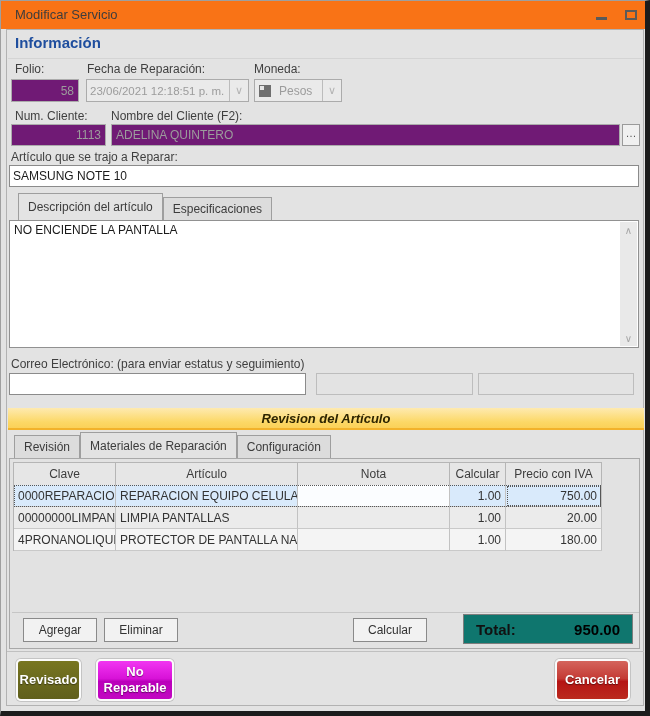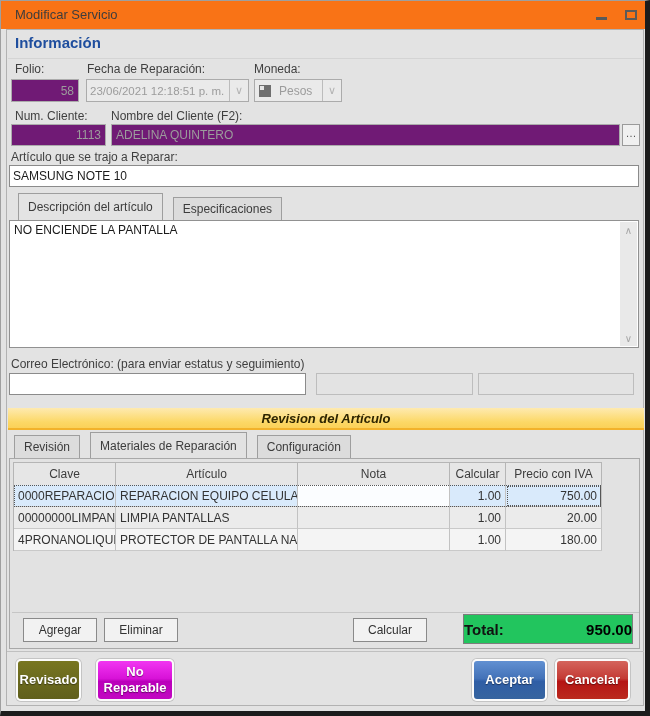--- a/index.html
+++ b/index.html
@@ -26,21 +26,21 @@
   .combo{position:absolute;background:#eaeaea;border:1px solid #ababab;display:flex;align-items:center;}
   .combo .ctext{flex:1;color:#9c9c9c;font-size:11.5px;padding-left:3px;white-space:nowrap;overflow:hidden;}
   .dd{width:19px;align-self:stretch;border-left:1px solid #bcbcbc;display:flex;align-items:center;justify-content:center;color:#b3b3b3;font-size:11px;}
   .cur-icon{width:12px;height:12px;background:#6f6f6f;margin-left:4px;margin-right:5px;position:relative;flex:none;}
   .cur-icon::after{content:"";position:absolute;left:1px;top:1px;width:4px;height:4px;background:#e6e6e6;}
   .winput{position:absolute;background:#fff;border:1px solid #8b8b8b;font-size:12px;color:#1a1a1a;padding:0 3px;}
   input.winput{outline:none;}
   .browse{position:absolute;background:#f0f0f0;border:1px solid #9a9a9a;font-size:11px;color:#555;display:flex;align-items:center;justify-content:center;padding-bottom:4px;}
   .tabs{position:absolute;display:flex;align-items:flex-end;}
   .tab{border:1px solid #9e9e9e;border-bottom:none;background:#dcdcdc;color:#3c3c3c;font-size:12px;
-       height:23px;display:flex;align-items:center;padding:0 9px;margin-right:10px;}
+       height:23px;display:flex;align-items:center;padding:0 9px;margin-right:0;}
   .tab.active{background:#e3e3e3;height:27px;position:relative;z-index:2;}
   .tab.active2{background:#e2e2e2;height:26px;position:relative;z-index:2;}
   .descbox{position:absolute;background:#ffffff;border:1px solid #919191;font-size:12px;color:#1a1a1a;padding:2px 4px;}
   .vscroll{position:absolute;right:1px;top:1px;bottom:1px;width:17px;background:#e9e9e9;display:flex;flex-direction:column;justify-content:space-between;align-items:center;}
   .varrow{height:16px;display:flex;align-items:center;justify-content:center;color:#a6a6a6;font-size:10px;width:100%;}
   .gbox{position:absolute;background:#e3e3e3;border:1px solid #bdbdbd;}
   .banner{position:absolute;display:flex;align-items:center;justify-content:center;
           background:linear-gradient(180deg,#feeab0 0%,#fcd866 70%,#fbd158 100%);
           border-bottom:2px solid #f2b22b;font-size:13px;font-weight:bold;color:#2e2500;font-style:italic;}
   .tabpage{position:absolute;border:1px solid #a8a8a8;background:#e2e2e2;}
@@ -51,21 +51,21 @@
   .cl{padding-left:4px;}
   .cr{justify-content:flex-end;padding-right:4px;}
   .r1{background:#d9eafb;}
   .r1n{background:#fbfdff;}
   .r2{background:#ebebeb;}
   .r3{background:#f4f4f4;}
   .rowfocus{position:absolute;border:1px dotted #565656;pointer-events:none;}
   .cellfocus{outline:1px dotted #565656;outline-offset:-2px;}
   .sbtn{position:absolute;background:#f2f2f2;border:1px solid #8a8a8a;font-size:12px;color:#333;
         display:flex;align-items:center;justify-content:center;cursor:default;}
-  .totalbox{position:absolute;background:#22c55e;border:1px solid #7d7d7d;display:flex;align-items:center;justify-content:space-between;padding:0 0;}
+  .totalbox{position:absolute;background:#0f766e;border:1px solid #7d7d7d;display:flex;align-items:center;justify-content:space-between;padding:0 12px;}
   .totalbox .tl{font-size:15px;font-weight:bold;color:#111;}
   .totalbox .tv{font-size:15px;font-weight:bold;color:#000;}
   .bigbtn{position:absolute;border:2px solid #fbfbfb;border-radius:5px;box-shadow:0 0 0 1px #c4c4c4;
           color:#fff;font-size:13px;font-weight:bold;display:flex;align-items:center;justify-content:center;
           text-align:center;text-shadow:0 1px 1px rgba(0,0,0,.45);line-height:1.25;cursor:default;}
   .olive{background:linear-gradient(180deg,#787620 0%,#6b6a1f 50%,#605f1b 100%);}
   .magenta{background:linear-gradient(180deg,#f136f1 0%,#d812d8 46%,#ba00ba 54%,#c207c2 100%);}
   .blue{background:linear-gradient(180deg,#6190d2 0%,#4372b8 46%,#2f5ea6 54%,#36649f 100%);}
   .red{background:linear-gradient(180deg,#d4645c 0%,#c43b35 46%,#b51414 54%,#bb2a1e 100%);}
 </style>
@@ -176,16 +176,15 @@
   <div class="sbtn" style="left:103px;top:617px;width:74px;height:24px;">Eliminar</div>
   <div class="sbtn" style="left:352px;top:617px;width:74px;height:24px;">Calcular</div>
   <div class="totalbox" style="left:462px;top:613px;width:170px;height:30px;">
     <span class="tl">Total:</span>
     <span class="tv">950.00</span>
   </div>
 
   <div class="hsep" style="left:6px;top:650px;width:637px;background:#c0c0c0;"></div>
   <div class="bigbtn olive" style="left:15px;top:658px;width:65px;height:42px;">Revisado</div>
   <div class="bigbtn magenta" style="left:95px;top:658px;width:78px;height:42px;padding:0 10px;">No Reparable</div>
-  <div class="bigbtn blue" style="left:471px;top:658px;width:75px;height:42px;">Aceptar</div>
   <div class="bigbtn red" style="left:554px;top:658px;width:75px;height:42px;">Cancelar</div>
 
 </div>
 
 </body></html>

